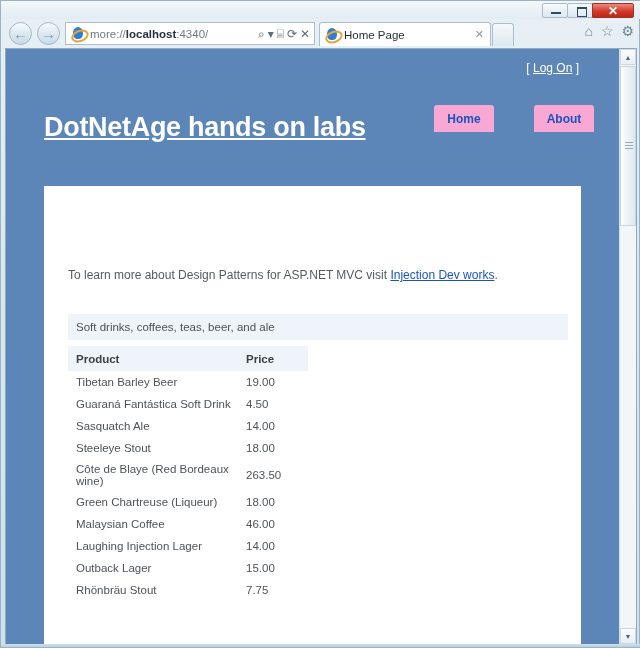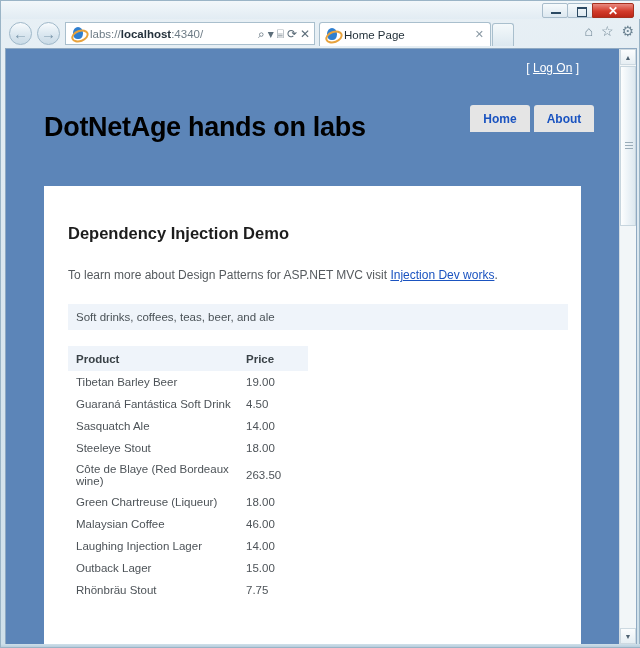--- a/index.html
+++ b/index.html
@@ -211,38 +211,40 @@
   .logon-line a {
     color: #ffffff;
     text-decoration: underline;
   }
 
   .site-title {
     position: absolute;
     left: 38px; top: 63px;
     font-size: 27px;
     font-weight: bold;
-    color: #000000;
+    color: #ffffff;
     letter-spacing: -0.3px;
+    text-decoration: underline;
   }
 
   .site-nav {
     position: absolute;
     right: 25px; top: 56px;
     display: flex;
     gap: 4px;
   }
   .nav-btn {
     width: 60px; height: 27px;
-    background: #e5e5e5;
+    background: #f9a8d4;
     border-radius: 3px 3px 0 0;
     display: flex; align-items: center; justify-content: center;
     font-size: 12px;
     font-weight: bold;
     color: #1a53c0;
+    margin-left: 36px;
   }
 
   
   .content-card {
     position: absolute;
     left: 38px; top: 137px;
     width: 537px;
     height: 470px;
     background: #ffffff;
   }
@@ -273,21 +275,21 @@
     width: 500px;
     height: 26px;
     background: #eff4fa;
     display: flex; align-items: center;
   }
   .cat-bar span {
     padding-left: 8px;
     font-size: 11.5px;
     color: #4a5257;
   }
-  .cat-bar.first { top: 118px; text-align: right; }
+  .cat-bar.first { top: 128px; text-align: right; }
 
   .product-table {
     position: absolute;
     left: 24px; top: 160px;
     width: 240px;
     border-collapse: collapse;
   }
   .product-table th {
     background: #eff4fa;
     font-size: 11.5px;
@@ -378,21 +380,21 @@
     </div>
     <div class="nav-arrow nav-fwd">
       <span class="arrow-glyph">→</span>
     </div>
 
     <div class="address-box">
       <span class="ie-favicon">
         <span class="globe"></span>
         <span class="ring"></span>
       </span>
-      <span class="url-text"><span>labs://</span><span class="host">localhost</span><span>:4340/</span></span>
+      <span class="url-text"><span>more://</span><span class="host">localhost</span><span>:4340/</span></span>
       <span class="addr-icons">
         <span class="addr-icon">⌕</span>
         <span class="addr-icon">▾</span>
         <span class="addr-icon">⌸</span>
         <span class="addr-icon">⟳</span>
         <span class="addr-icon">✕</span>
       </span>
     </div>
 
     <div class="tab-strip">
@@ -421,21 +423,20 @@
 
       <div class="site-title">DotNetAge hands on labs</div>
 
       <div class="site-nav">
         <div class="nav-btn">Home</div>
         <div class="nav-btn">About</div>
       </div>
 
       <div class="content-card">
 
-        <div class="demo-heading">Dependency Injection Demo</div>
 
         <div class="intro-text"><span>To learn more about Design Patterns for ASP.NET MVC visit </span><a href="#">Injection Dev works</a><span>.</span></div>
 
         <div class="cat-bar first">
           <span>Soft drinks, coffees, teas, beer, and ale</span>
         </div>
 
         <table class="product-table">
           <thead>
             <tr>

